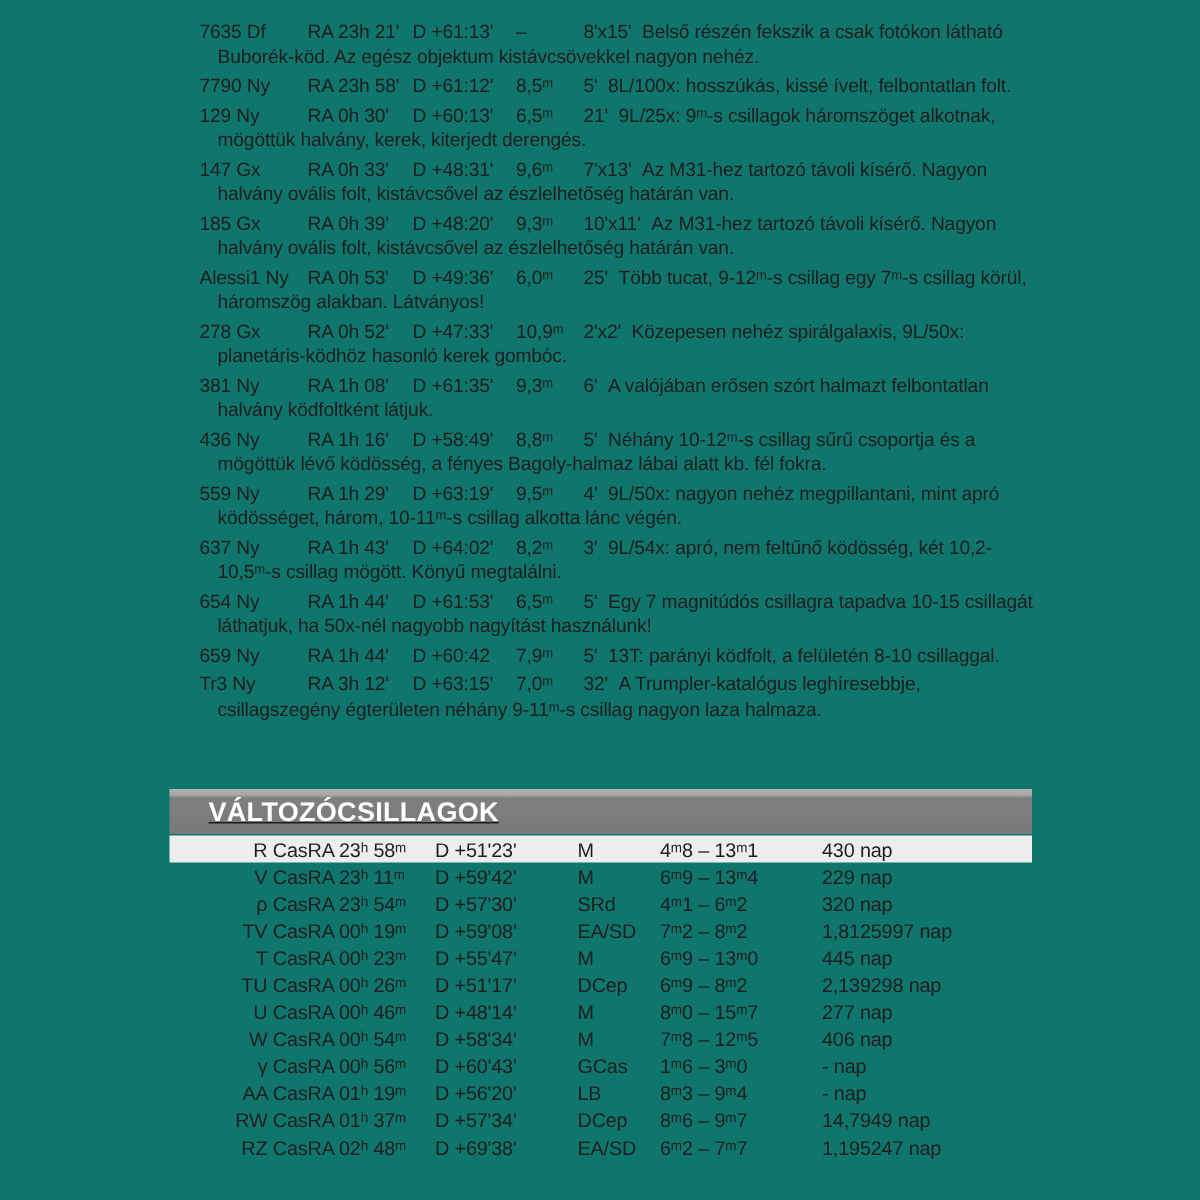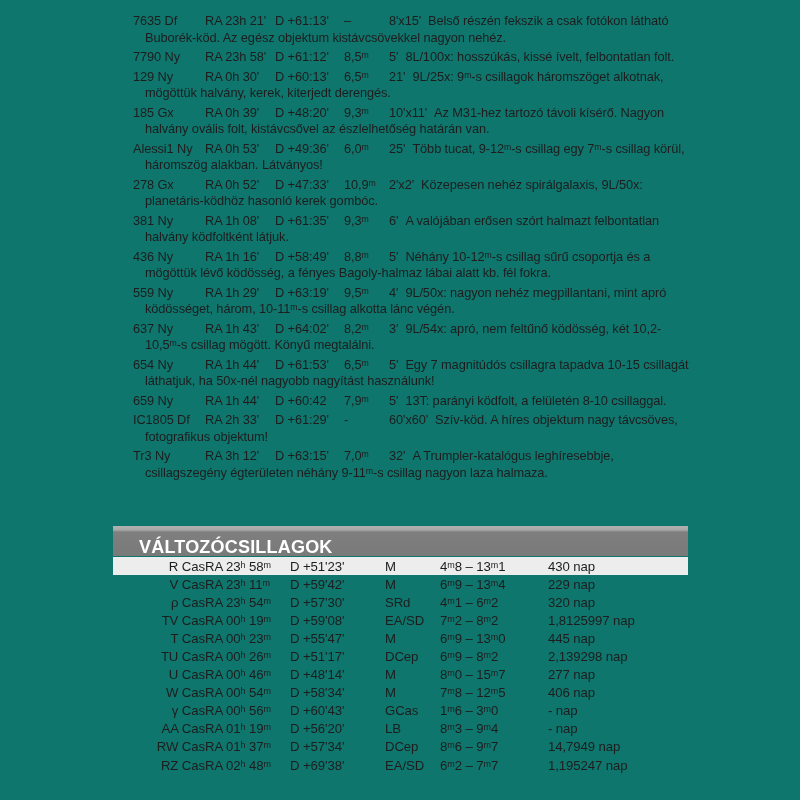--- a/index.html
+++ b/index.html
@@ -22,21 +22,21 @@
   .f-ra   { width:70px; }
   .f-d    { width:69px; }
   .f-mag  { width:45px; }
   .f-size { margin-right:7px; }
 
   
   .var-header {
     position:absolute; left:113px; top:526px; width:575px; height:30px;
     box-sizing:border-box;
     background:linear-gradient(180deg,#b2b2b2 0px,#a7a7a7 4px,#7f7f7f 6px,#797979 100%);
-    display:flex; align-items:flex-end;
+    display:flex; align-items:center;text-decoration:underline;
   }
   .var-title {
     color:#ffffff; font-weight:700; font-size:18px; letter-spacing:0.2px;
     padding-left:26px; line-height:1;
   }
   .var-table {
     position:absolute; left:113px; top:557px; width:575px;
     font-size:13.2px; letter-spacing:-0.1px;
   }
   .var-row {
@@ -53,40 +53,40 @@
 
 <div class="page">
 
   <div class="object-list">
   <p class="entry"><span class="f f-id">7635 Df</span><span class="f f-ra">RA 23h 21'</span><span class="f f-d">D +61:13'</span><span class="f f-mag">–</span><span class="f f-size">8'x15'</span><span>Belső részén fekszik a csak fotókon látható Buborék-köd. Az egész objektum kistávcsövekkel nagyon nehéz.</span></p>
 
   <p class="entry"><span class="f f-id">7790 Ny</span><span class="f f-ra">RA 23h 58'</span><span class="f f-d">D +61:12'</span><span class="f f-mag">8,5ᵐ</span><span class="f f-size">5'</span><span>8L/100x: hosszúkás, kissé ívelt, felbontatlan folt.</span></p>
 
   <p class="entry"><span class="f f-id">129 Ny</span><span class="f f-ra">RA 0h 30'</span><span class="f f-d">D +60:13'</span><span class="f f-mag">6,5ᵐ</span><span class="f f-size">21'</span><span>9L/25x: 9ᵐ-s csillagok háromszöget alkotnak, mögöttük halvány, kerek, kiterjedt derengés.</span></p>
 
+  <p class="entry"><span class="f f-id">147 Gx</span><span class="f f-ra">RA 0h 33'</span><span class="f f-d">D +48:31'</span><span class="f f-mag">9,6ᵐ</span><span class="f f-size">7'x13'</span><span>Az M31-hez tartozó távoli kísérő. Nagyon halvány ovális folt, kistávcsővel az észlelhetőség határán van.</span></p>
 
   <p class="entry"><span class="f f-id">185 Gx</span><span class="f f-ra">RA 0h 39'</span><span class="f f-d">D +48:20'</span><span class="f f-mag">9,3ᵐ</span><span class="f f-size">10'x11'</span><span>Az M31-hez tartozó távoli kísérő. Nagyon halvány ovális folt, kistávcsővel az észlelhetőség határán van.</span></p>
 
   <p class="entry"><span class="f f-id">Alessi1 Ny</span><span class="f f-ra">RA 0h 53'</span><span class="f f-d">D +49:36'</span><span class="f f-mag">6,0ᵐ</span><span class="f f-size">25'</span><span>Több tucat, 9-12ᵐ-s csillag egy 7ᵐ-s csillag körül, háromszög alakban. Látványos!</span></p>
 
   <p class="entry"><span class="f f-id">278 Gx</span><span class="f f-ra">RA 0h 52'</span><span class="f f-d">D +47:33'</span><span class="f f-mag">10,9ᵐ</span><span class="f f-size">2'x2'</span><span>Közepesen nehéz spirálgalaxis, 9L/50x: planetáris-ködhöz hasonló kerek gombóc.</span></p>
 
   <p class="entry"><span class="f f-id">381 Ny</span><span class="f f-ra">RA 1h 08'</span><span class="f f-d">D +61:35'</span><span class="f f-mag">9,3ᵐ</span><span class="f f-size">6'</span><span>A valójában erősen szórt halmazt felbontatlan halvány ködfoltként látjuk.</span></p>
 
   <p class="entry"><span class="f f-id">436 Ny</span><span class="f f-ra">RA 1h 16'</span><span class="f f-d">D +58:49'</span><span class="f f-mag">8,8ᵐ</span><span class="f f-size">5'</span><span>Néhány 10-12ᵐ-s csillag sűrű csoportja és a mögöttük lévő ködösség, a fényes Bagoly-halmaz lábai alatt kb. fél fokra.</span></p>
 
   <p class="entry"><span class="f f-id">559 Ny</span><span class="f f-ra">RA 1h 29'</span><span class="f f-d">D +63:19'</span><span class="f f-mag">9,5ᵐ</span><span class="f f-size">4'</span><span>9L/50x: nagyon nehéz megpillantani, mint apró ködösséget, három, 10-11ᵐ-s csillag alkotta lánc végén.</span></p>
 
   <p class="entry"><span class="f f-id">637 Ny</span><span class="f f-ra">RA 1h 43'</span><span class="f f-d">D +64:02'</span><span class="f f-mag">8,2ᵐ</span><span class="f f-size">3'</span><span>9L/54x: apró, nem feltűnő ködösség, két 10,2-10,5ᵐ-s csillag mögött. Könyű megtalálni.</span></p>
 
   <p class="entry"><span class="f f-id">654 Ny</span><span class="f f-ra">RA 1h 44'</span><span class="f f-d">D +61:53'</span><span class="f f-mag">6,5ᵐ</span><span class="f f-size">5'</span><span>Egy 7 magnitúdós csillagra tapadva 10-15 csillagát láthatjuk, ha 50x-nél nagyobb nagyítást használunk!</span></p>
 
   <p class="entry"><span class="f f-id">659 Ny</span><span class="f f-ra">RA 1h 44'</span><span class="f f-d">D +60:42</span><span class="f f-mag">7,9ᵐ</span><span class="f f-size">5'</span><span>13T: parányi ködfolt, a felületén 8-10 csillaggal.</span></p>
 
-  <p class="entry"><span class="f f-id">IC1805 Df</span><span class="f f-ra">RA 2h 33'</span><span class="f f-d">D +61:29'</span><span class="f f-mag">-</span><span class="f f-size">60'x60'</span><span>Szív-köd. A híres objektum nagy távcsöves, fotografikus objektum!</span></p>
 
   <p class="entry"><span class="f f-id">Tr3 Ny</span><span class="f f-ra">RA 3h 12'</span><span class="f f-d">D +63:15'</span><span class="f f-mag">7,0ᵐ</span><span class="f f-size">32'</span><span>A Trumpler-katalógus leghíresebbje, csillagszegény égterületen néhány 9-11ᵐ-s csillag nagyon laza halmaza.</span></p>
 </div>
 
   <div class="var-header">
     <span class="var-title">VÁLTOZÓCSILLAGOK</span>
   </div>
 
   <div class="var-table">
   <div class="var-row">

